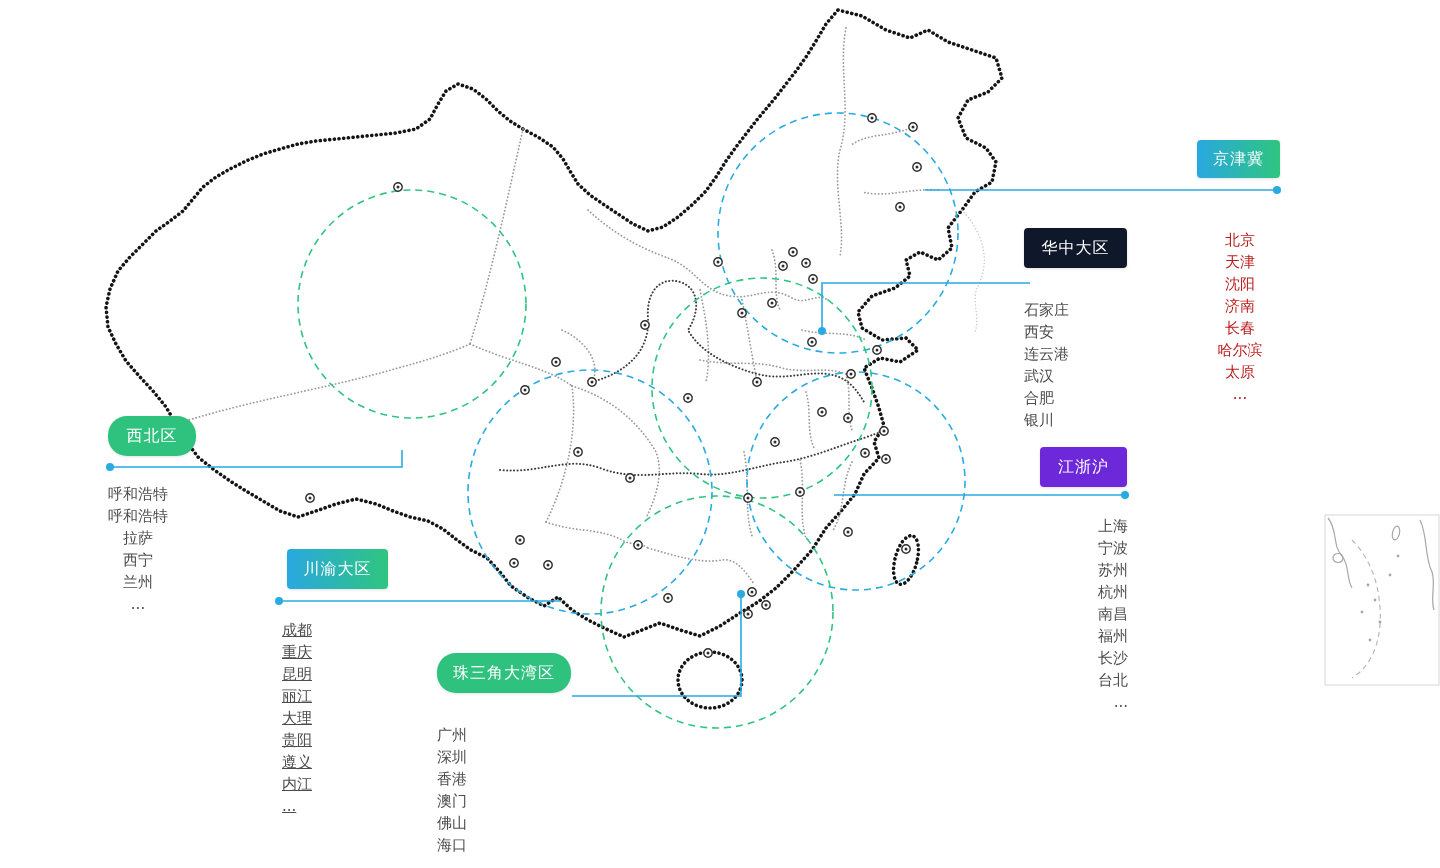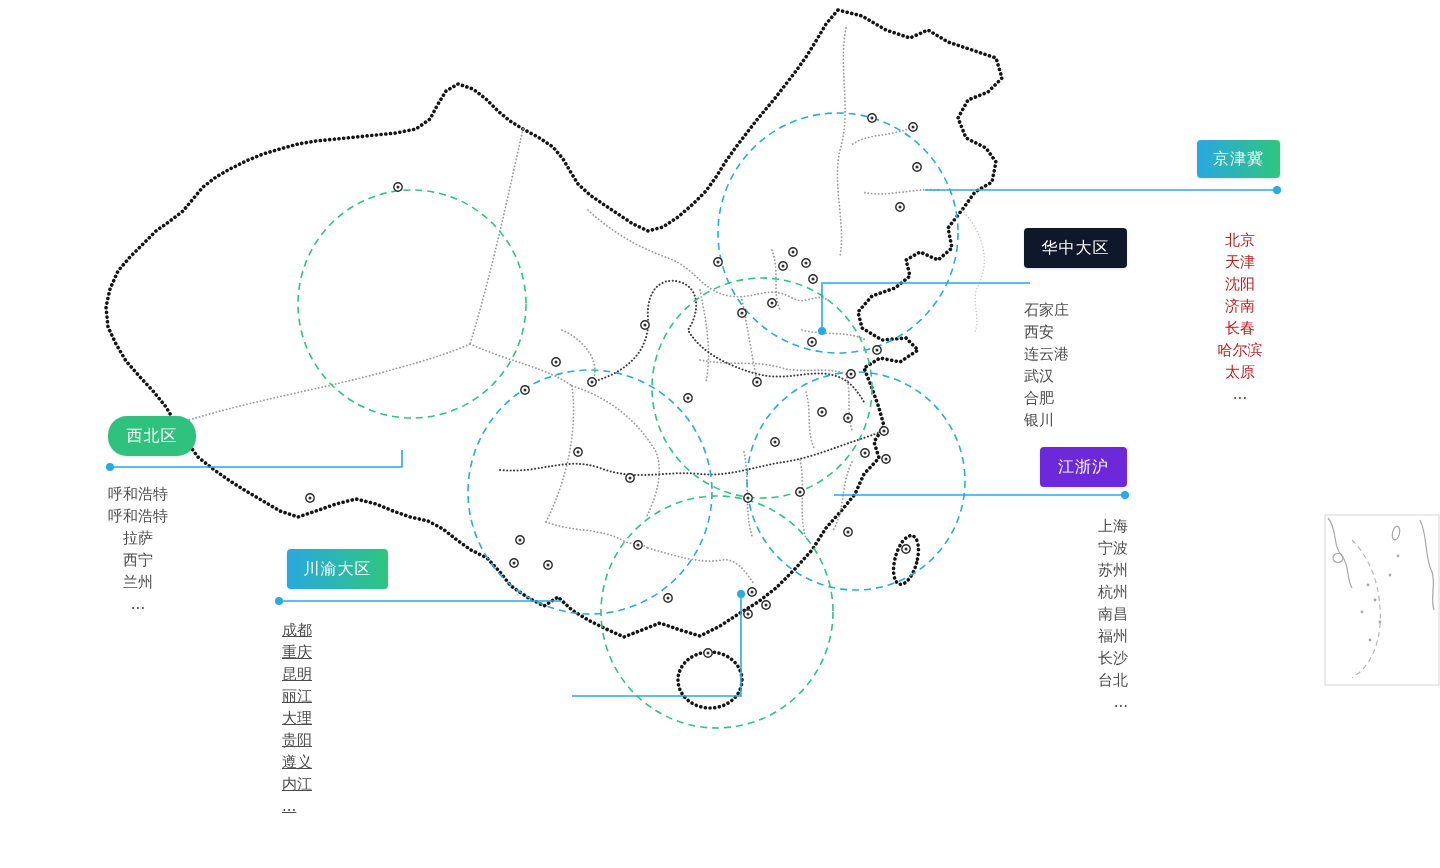--- a/index.html
+++ b/index.html
@@ -275,14 +275,26 @@
         <div class="city">昆明</div>
         <div class="city">丽江</div>
         <div class="city">大理</div>
         <div class="city">贵阳</div>
         <div class="city">遵义</div>
         <div class="city">内江</div>
         <div class="city">...</div>
       </div>
   </div>
 
+  <div class="region r-zhusanjiao">
+    <div class="rlabel accent-green">珠三角大湾区</div>
+    <div class="cities">
+        <div class="city">广州</div>
+        <div class="city">深圳</div>
+        <div class="city">香港</div>
+        <div class="city">澳门</div>
+        <div class="city">佛山</div>
+        <div class="city">海口</div>
+        <div class="city">...</div>
+      </div>
+  </div>
 
 </div>
 
 </body></html>

